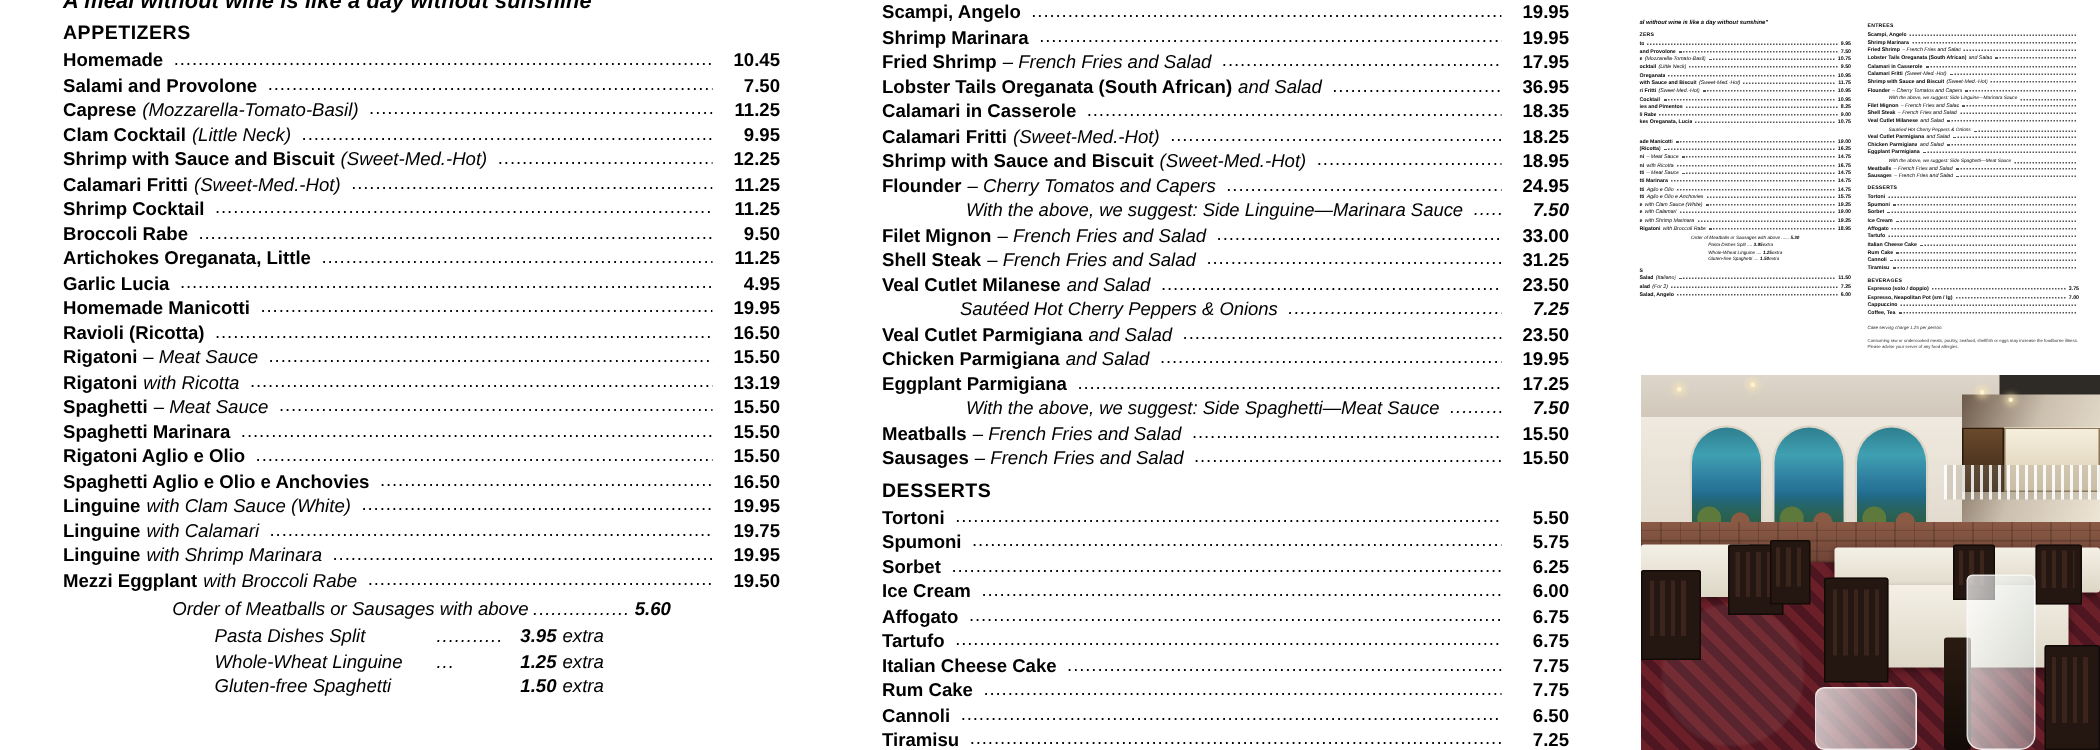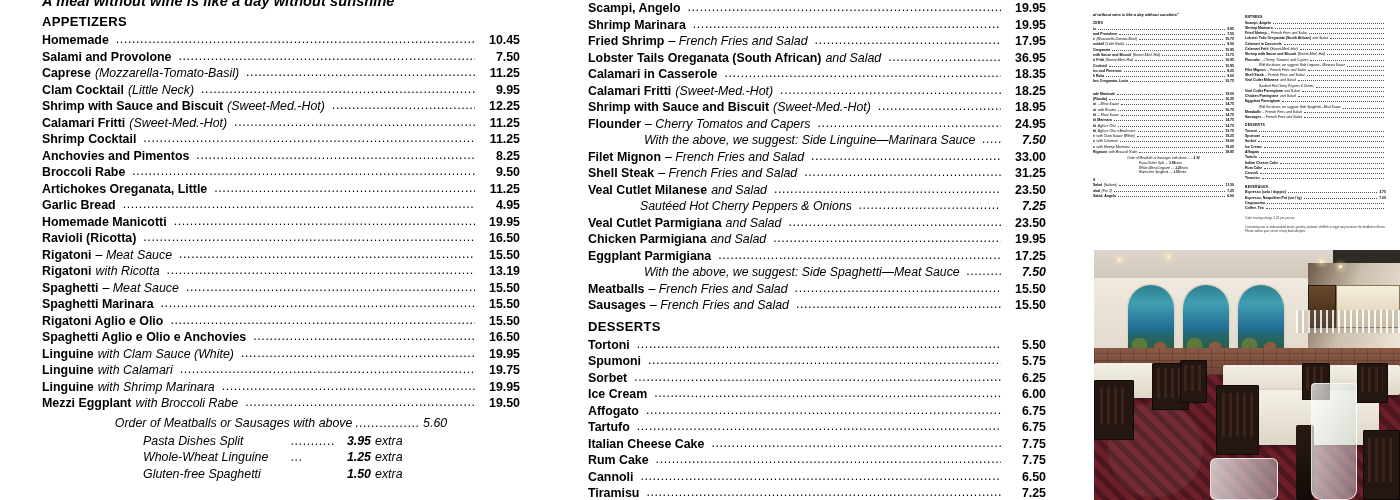--- a/index.html
+++ b/index.html
@@ -49,21 +49,21 @@
   .ind-1{ padding-left:56px; }
   .ind-2{ padding-left:52px; }
 
   
   .extras{ margin-top:3px; }
   .extra-head{
     font-style:italic; font-size:12.4px; display:flex; justify-content:center;
     white-space:nowrap; line-height:17px;
   }
   .extra-head .dots-s{ letter-spacing:.6px; padding:0 3px; }
-  .extra-head b{ font-weight:normal; font-style:italic; }
+  .extra-head b{ font-weight:bold; font-style:italic; }
   .extra-list{ display:flex; flex-direction:column; align-items:center; margin-top:1px; }
   .extra-line{
     font-style:italic; font-size:12.4px; line-height:16.5px;
     display:grid; grid-template-columns:148px 48px 36px 44px; white-space:nowrap;
   }
   .extra-line .lbl{ text-align:left; }
   .extra-line .ld{ letter-spacing:.6px; text-align:left; }
   .extra-line .amt{ font-weight:bold; text-align:right; padding-right:4px; }
   .extra-line .suf{ text-align:left; }
 
@@ -183,36 +183,31 @@
             <span class="it">(Sweet-Med.-Hot)</span>
             <span class="dots"></span>
             <span class="price p-w">11.25</span>
           </div>
           <div class="row">
             <span class="nm">Shrimp Cocktail</span>
             <span class="dots"></span>
             <span class="price p-w">11.25</span>
           </div>
           <div class="row">
-            <span class="nm">Anchovies and Pimentos</span>
-            <span class="dots"></span>
-            <span class="price p-w">8.25</span>
-          </div>
-          <div class="row">
             <span class="nm">Broccoli Rabe</span>
             <span class="dots"></span>
             <span class="price p-w">9.50</span>
           </div>
           <div class="row">
             <span class="nm">Artichokes Oreganata, Little</span>
             <span class="dots"></span>
             <span class="price p-w">11.25</span>
           </div>
           <div class="row">
-            <span class="nm">Garlic Bread</span>
+            <span class="nm">Garlic Lucia</span>
             <span class="dots"></span>
             <span class="price p-w">4.95</span>
           </div>
           <div class="row">
             <span class="nm">Homemade Manicotti</span>
             <span class="dots"></span>
             <span class="price p-w">19.95</span>
           </div>
           <div class="row">
             <span class="nm">Ravioli  (Ricotta)</span>

